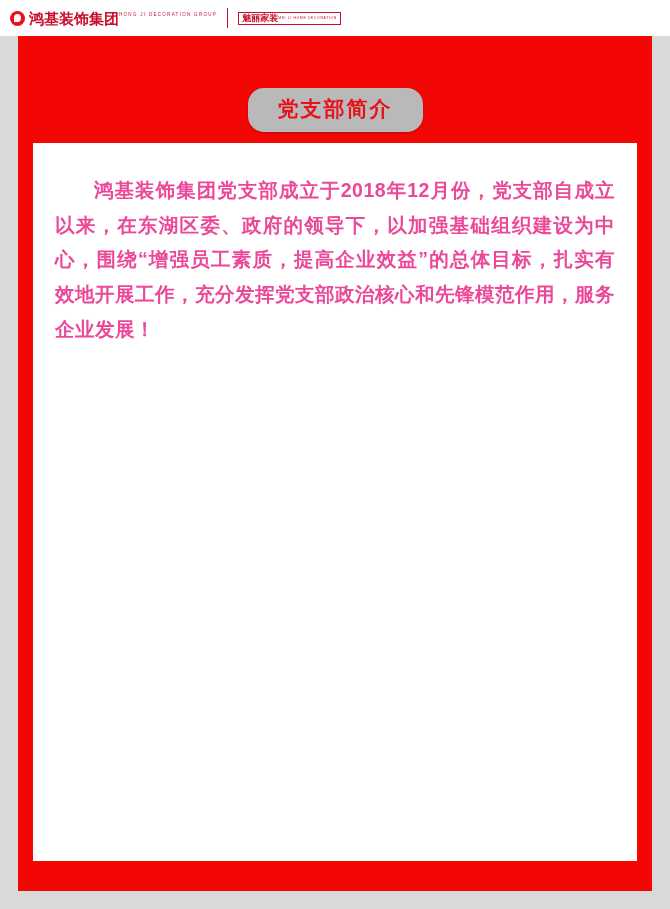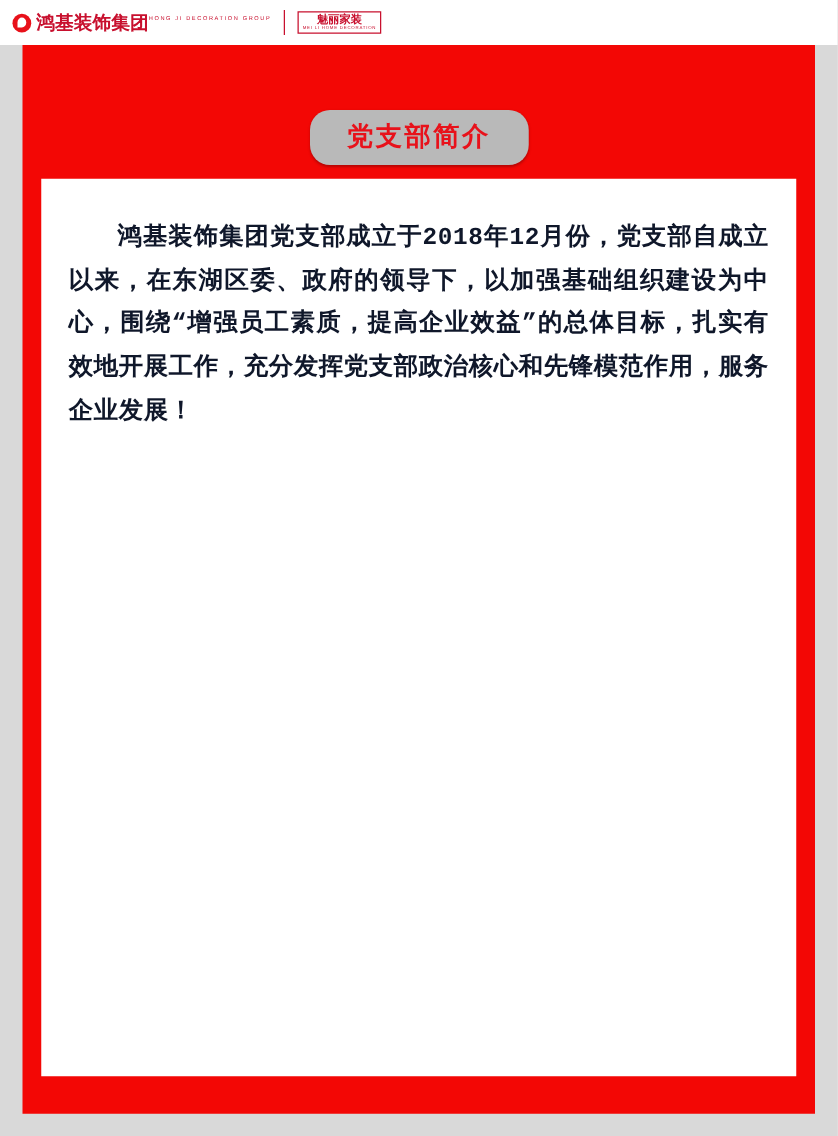--- a/index.html
+++ b/index.html
@@ -78,21 +78,20 @@
   .logo-divider {
     width: 1px;
     height: 20px;
     background: #c8102e;
     margin: 0 6px;
   }
   .logo-badge {
     border: 1px solid #c8102e;
     padding: 1px 3px;
     display: flex;
-    flex-direction: column;
     align-items: center;
     line-height: 1;
   }
   .logo-badge-cn {
     font-size: 9px;
     font-weight: bold;
     color: #c8102e;
     white-space: nowrap;
   }
   .logo-badge-en {
@@ -104,21 +103,20 @@
   }
 
   
   .poster {
     position: absolute;
     top: 36px;
     left: 18px;
     width: 634px;
     height: 855px;
     background: #f30705;
-    font-family: Liberation Mono, monospace;
   }
 
   
   .title-wrap {
     position: absolute;
     top: 52px;
     left: 0;
     width: 634px;
     display: flex;
     justify-content: center;
@@ -144,21 +142,21 @@
     left: 15px;
     width: 604px;
     height: 718px;
     background: #ffffff;
     box-sizing: border-box;
     padding: 30px 22px 0 22px;
   }
   .body-text {
     font-size: 19.5px;
     font-weight: bold;
-    color: #0f172a;
+    color: #ec4899;
     line-height: 1.78;
     text-align: justify;
     text-indent: 2em;
     letter-spacing: 0.5px;
     margin: 0;
   }
 </style>
 </head>
 <body>
 

